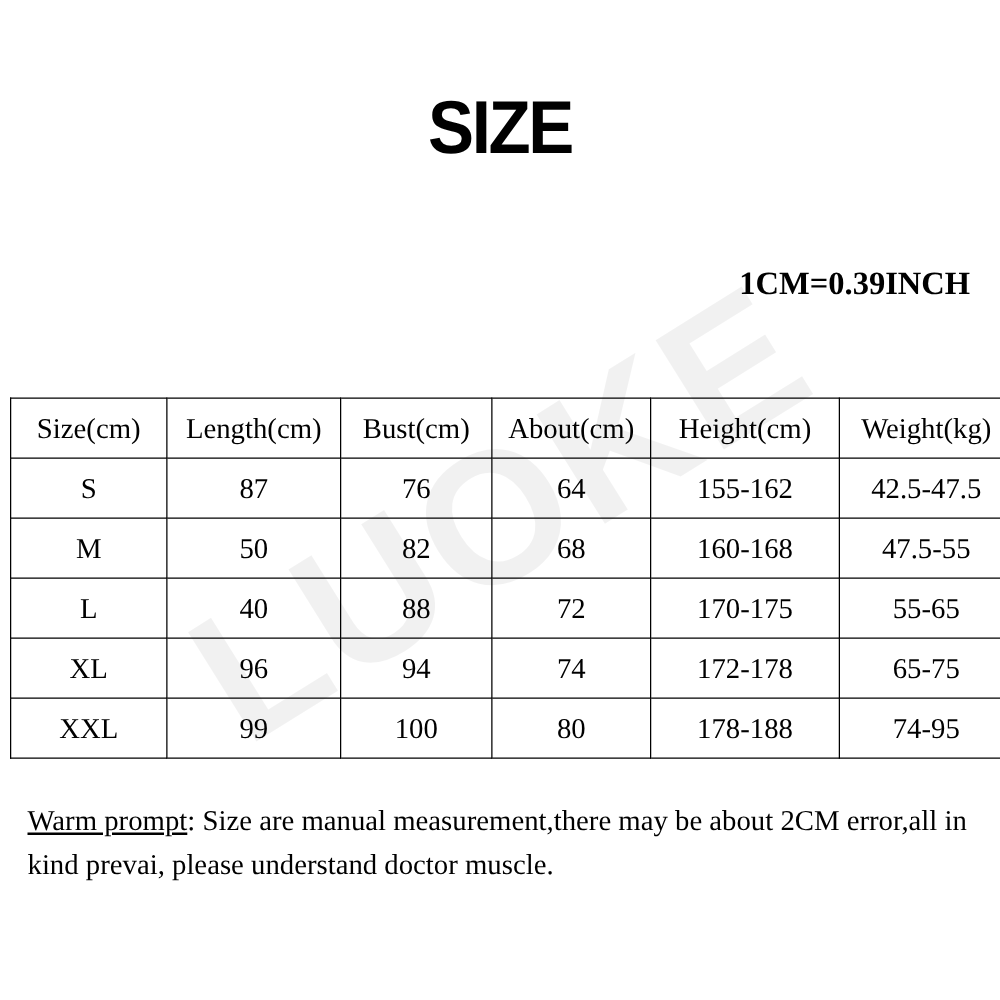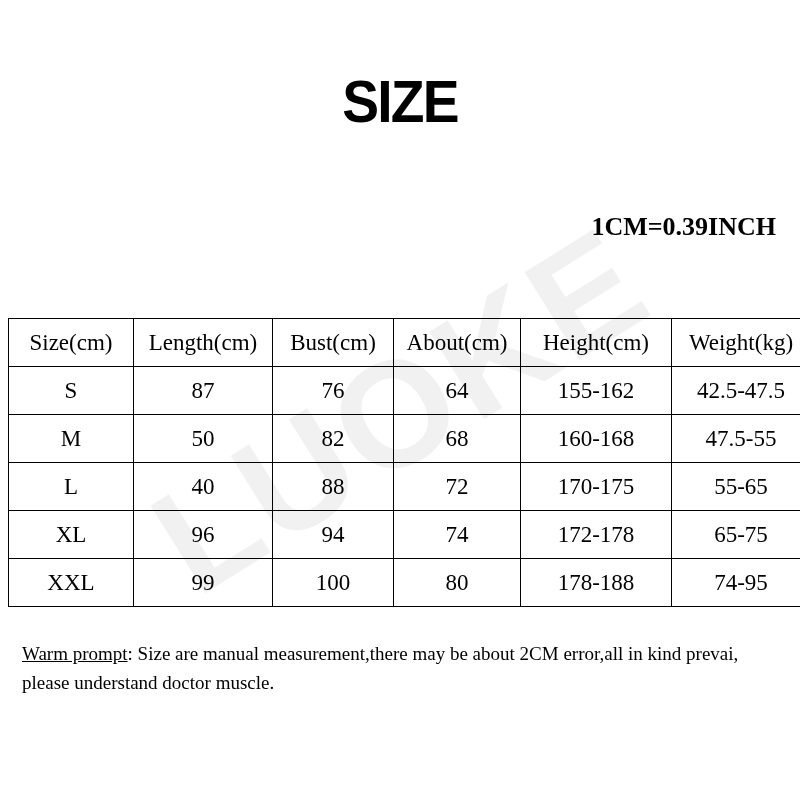--- a/index.html
+++ b/index.html
@@ -105,21 +105,21 @@
   .col-3 { width: 124px; }
   .col-4 { width: 148px; margin-left: 12px; }
   .col-5 { width: 136px; }
 
   
   .notes {
     position: absolute;
     left: 22px;
     top: 640px;
     width: 758px;
-    font-size: 19px;
+    font-size: 23px;
     line-height: 1.52;
     font-family: "Liberation Serif", serif;
   }
   .notes p {
     margin: 0 0 4px 0;
   }
   .note-label {
     text-decoration: underline;
   }
 </style>

